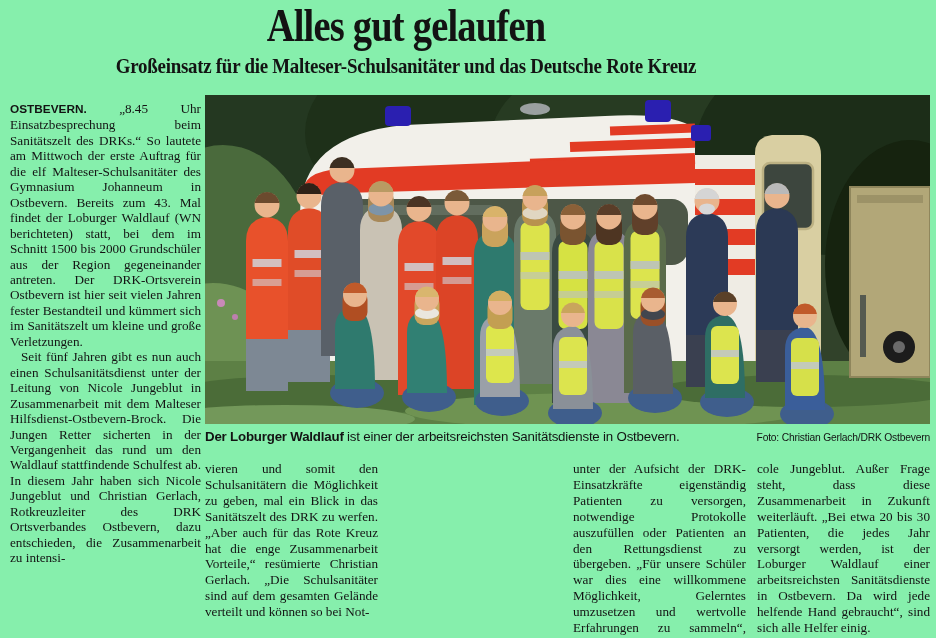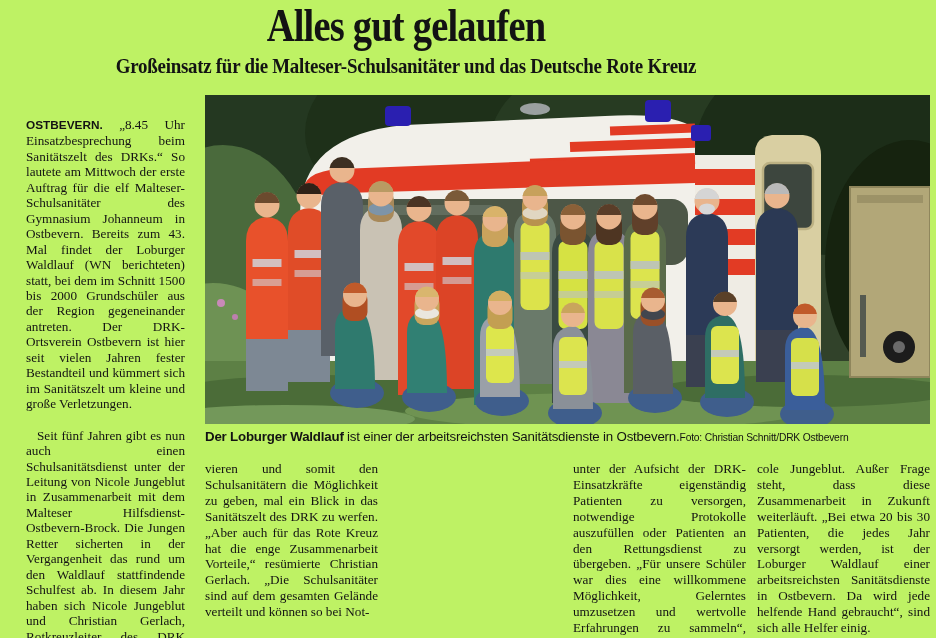--- a/index.html
+++ b/index.html
@@ -1,31 +1,31 @@
 <!DOCTYPE html>
 <html><head>
 <meta charset="utf-8">
 <style>
   html,body{margin:0;padding:0;background:#ffffff;}
-  .page{position:relative;width:936px;height:638px;background:#bef264;overflow:hidden;
+  .page{position:relative;width:936px;height:638px;background:#86efac;overflow:hidden;
         font-family:"Liberation Serif",serif;color:#131313;}
   .masthead{position:absolute;left:0;top:2px;width:812px;text-align:center;}
   .masthead h1{margin:0;font-size:47px;line-height:1.02;font-weight:700;letter-spacing:-1px;
                transform:scaleX(.82);transform-origin:50% 50%;}
   .masthead h2{margin:4px 0 0 0;font-size:21.5px;font-weight:700;letter-spacing:-.3px;
                transform:scaleX(.88);transform-origin:50% 50%;}
   .leftcol{position:absolute;left:10px;top:101px;width:191px;height:537px;overflow:hidden;
            font-size:13.2px;line-height:15.45px;text-align:justify;}
-  .leftcol p{margin:16px;}
+  .leftcol p{margin:0;}
   .dateline{font-family:"Liberation Sans",sans-serif;font-weight:700;font-size:11.8px;}
   .ind{text-indent:11px;}
   figure.photo{position:absolute;left:205px;top:95px;width:725px;height:329px;margin:0;padding:0;}
   figure.photo svg{display:block;}
   .captionrow{position:absolute;left:205px;top:429px;width:725px;display:flex;
-              align-items:baseline;
+              justify-content:space-between;align-items:baseline;
               font-family:"Liberation Sans",sans-serif;}
   .caption{margin:0;font-size:13.3px;letter-spacing:-.2px;}
   .caption b{font-weight:700;}
   .credit{margin:0;font-size:10.3px;letter-spacing:-.2px;white-space:nowrap;}
   .cols{position:absolute;left:205px;top:461px;width:725px;height:177px;overflow:hidden;
         display:grid;grid-template-columns:repeat(4,1fr);column-gap:11px;
         font-size:13.2px;line-height:15.9px;text-align:justify;}
   .cols p{margin:0;}
 </style>
 </head>
@@ -152,21 +152,21 @@
         <use href="#figK" transform="translate(368,222)" style="--c:#8a9098;--vest:#dce44e;--stripe:#c0c6cc;--hair:#c9a55c"></use>
         <use href="#figK" transform="translate(448,207)" style="--c:#5a5f66;--scarf:#41464e;--hair:#a85c30;--hairlong:#9a5028"></use>
         <use href="#figK" transform="translate(520,211)" style="--c:#2e6e64;--vest:#dce44e;--stripe:#c0c6cc;--hair:#5a4028"></use>
         <use href="#figK" transform="translate(600,223)" style="--c:#3a5e9a;--vest:#d6e04a;--stripe:#c0c6cc;--hair:#c05a2a"></use>
       </g>
     </svg>
   </figure>
 
   <div class="captionrow">
     <p class="caption"><b>Der Loburger Waldlauf</b><span> ist einer der arbeitsreichsten Sanitätsdienste in Ostbevern.</span></p>
-    <p class="credit">Foto: Christian Schnitt/DRK Ostbevern</p>
+    <p class="credit">Foto: Christian Gerlach/DRK Ostbevern</p>
   </div>
 
   <div class="cols">
     <div class="col">
       <p>vieren und somit den Schulsanitätern die Möglichkeit zu geben, mal ein Blick in das Sanitätszelt des DRK zu werfen. „Aber auch für das Rote Kreuz hat die enge Zusammenarbeit Vorteile,“ resümierte Christian Gerlach. „Die Schulsanitäter sind auf dem gesamten Gelände verteilt und können so bei Not-</p>
     </div>
     <div class="col">
     </div>
     <div class="col">
       <p>unter der Aufsicht der DRK-Einsatzkräfte eigenständig Patienten zu versorgen, notwendige Protokolle auszufüllen oder Patienten an den Rettungsdienst zu übergeben. „Für unsere Schüler war dies eine willkommene Möglichkeit, Gelerntes umzusetzen und wertvolle Erfahrungen zu sammeln“, erzählt Ni-</p>

